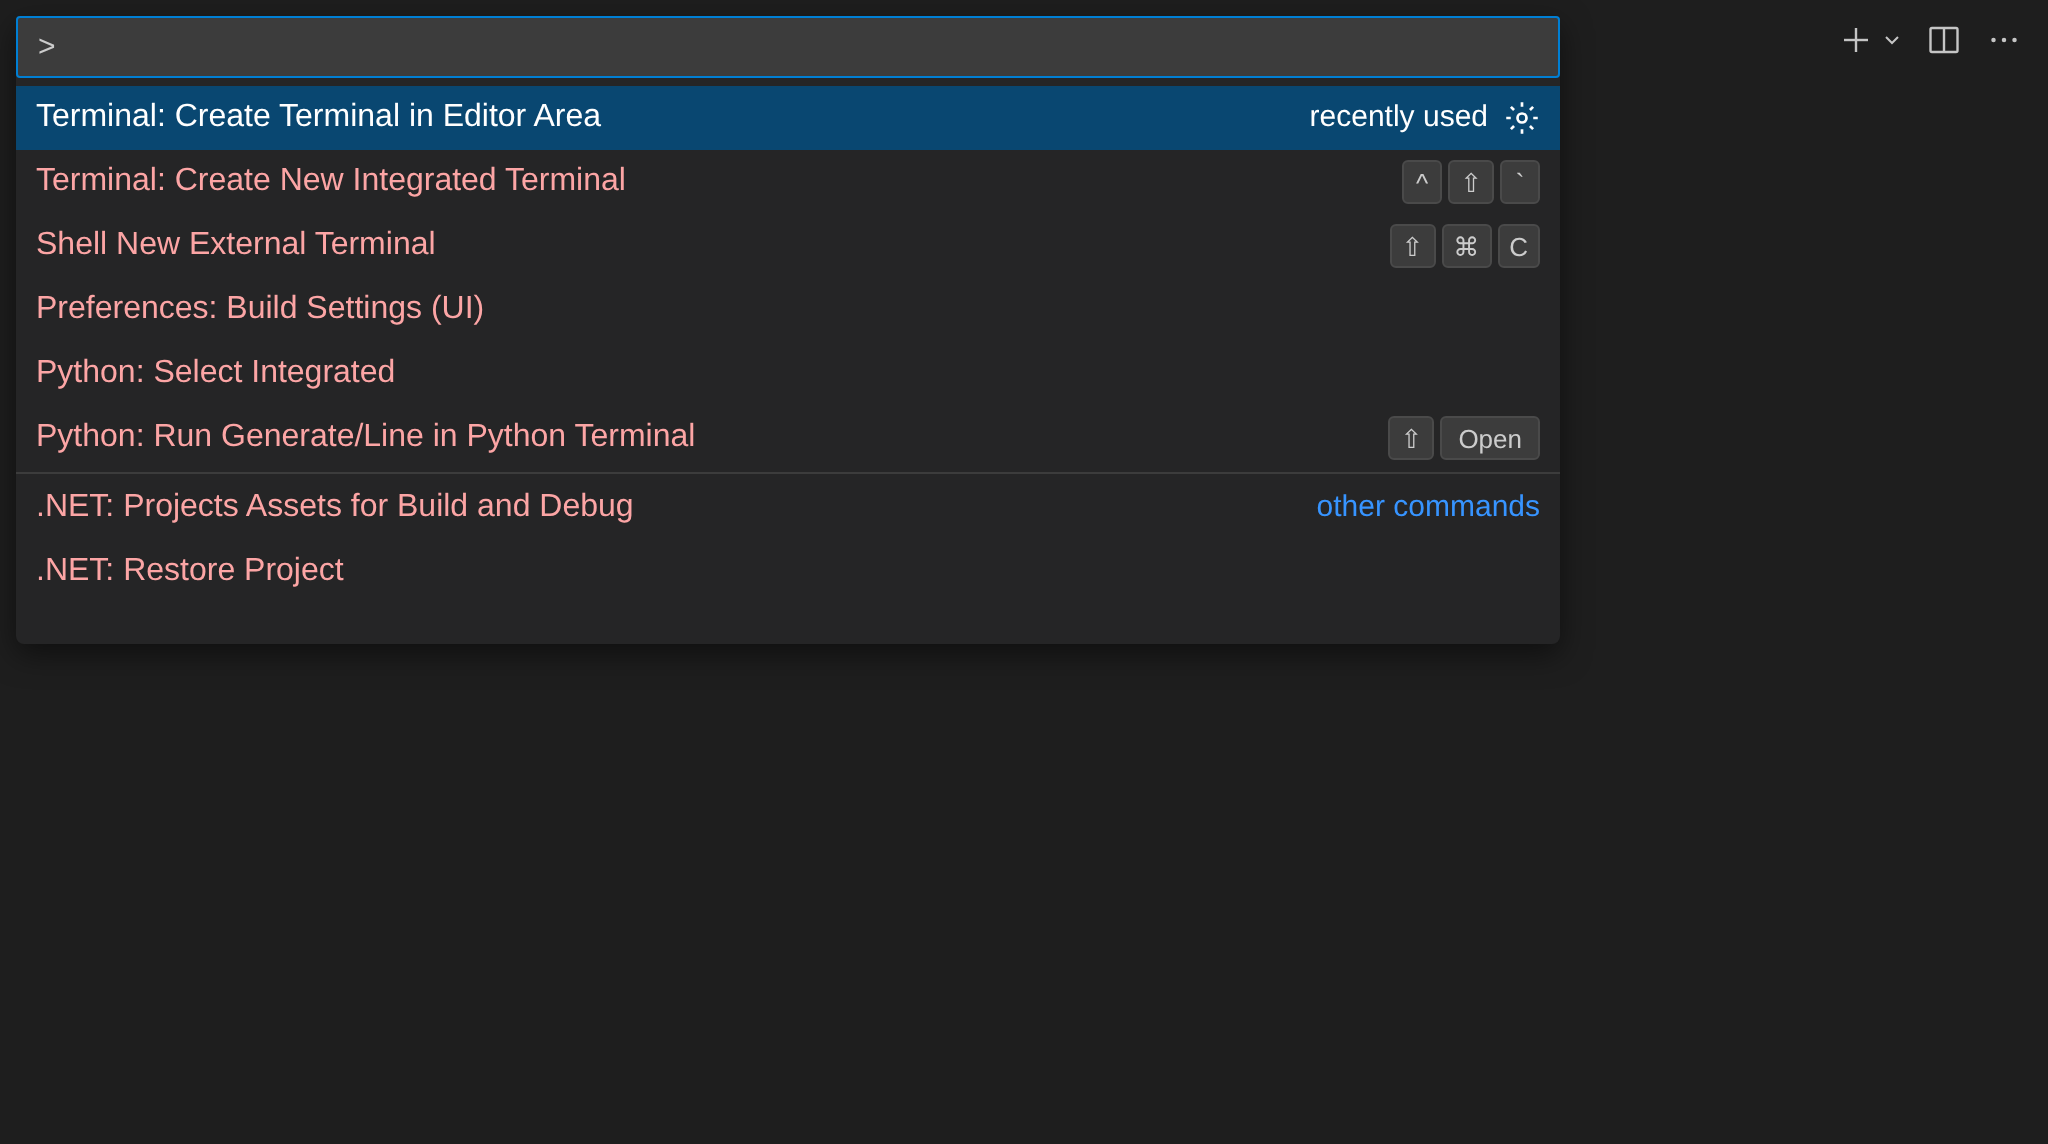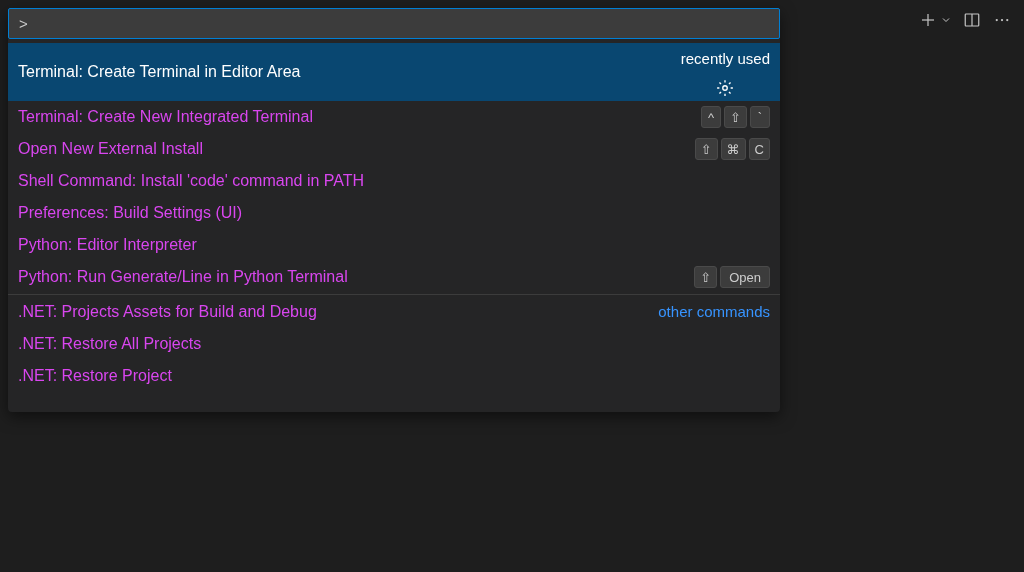--- a/index.html
+++ b/index.html
@@ -57,31 +57,30 @@
       background: #094771;
       color: #ffffff;
     }
     .result-item.selected .item-label {
       color: #ffffff;
     }
     .result-item.selected .item-tag {
       color: #ffffff;
     }
     .item-label {
-      color: #d946ef;
+      color: #fca5a5;
       white-space: nowrap;
       overflow: hidden;
       text-overflow: ellipsis;
     }
     .item-right {
       display: flex;
       align-items: center;
       gap: 8px;
       flex-shrink: 0;
-      flex-direction: column;
     }
     .item-tag {
       color: #cccccc;
       font-size: 15px;
     }
     .item-tag.blue {
       color: #3794ff;
       margin-left: 19px;
     }
     .gear-icon {
@@ -170,40 +169,37 @@
       <div class="item-right">
         <div class="key-group">
           <span class="key">^</span>
           <span class="key">⇧</span>
           <span class="key">`</span>
         </div>
       </div>
     </div>
 
     <div class="result-item">
-      <span class="item-label">Open New External Install</span>
+      <span class="item-label">Shell New External Terminal</span>
       <div class="item-right">
         <div class="key-group">
           <span class="key">⇧</span>
           <span class="key">⌘</span>
           <span class="key">C</span>
         </div>
       </div>
     </div>
 
-    <div class="result-item">
-      <span class="item-label">Shell Command: Install 'code' command in PATH</span>
-    </div>
 
     <div class="result-item">
       <span class="item-label">Preferences: Build Settings (UI)</span>
     </div>
 
     <div class="result-item">
-      <span class="item-label">Python: Editor Interpreter</span>
+      <span class="item-label">Python: Select Integrated</span>
     </div>
 
     <div class="result-item">
       <span class="item-label">Python: Run Generate/Line in Python Terminal</span>
       <div class="item-right">
         <div class="key-group">
           <span class="key">⇧</span>
           <span class="key wide">Open</span>
         </div>
       </div>
@@ -211,23 +207,20 @@
 
     <div class="divider"></div>
 
     <div class="result-item">
       <span class="item-label">.NET: Projects Assets for Build and Debug</span>
       <div class="item-right">
         <span class="item-tag blue">other commands</span>
       </div>
     </div>
 
-    <div class="result-item">
-      <span class="item-label">.NET: Restore All Projects</span>
-    </div>
 
     <div class="result-item">
       <span class="item-label">.NET: Restore Project</span>
     </div>
 
   </div>
 </div>
 
 <div class="toolbar-right">
   <div class="plus-group">

